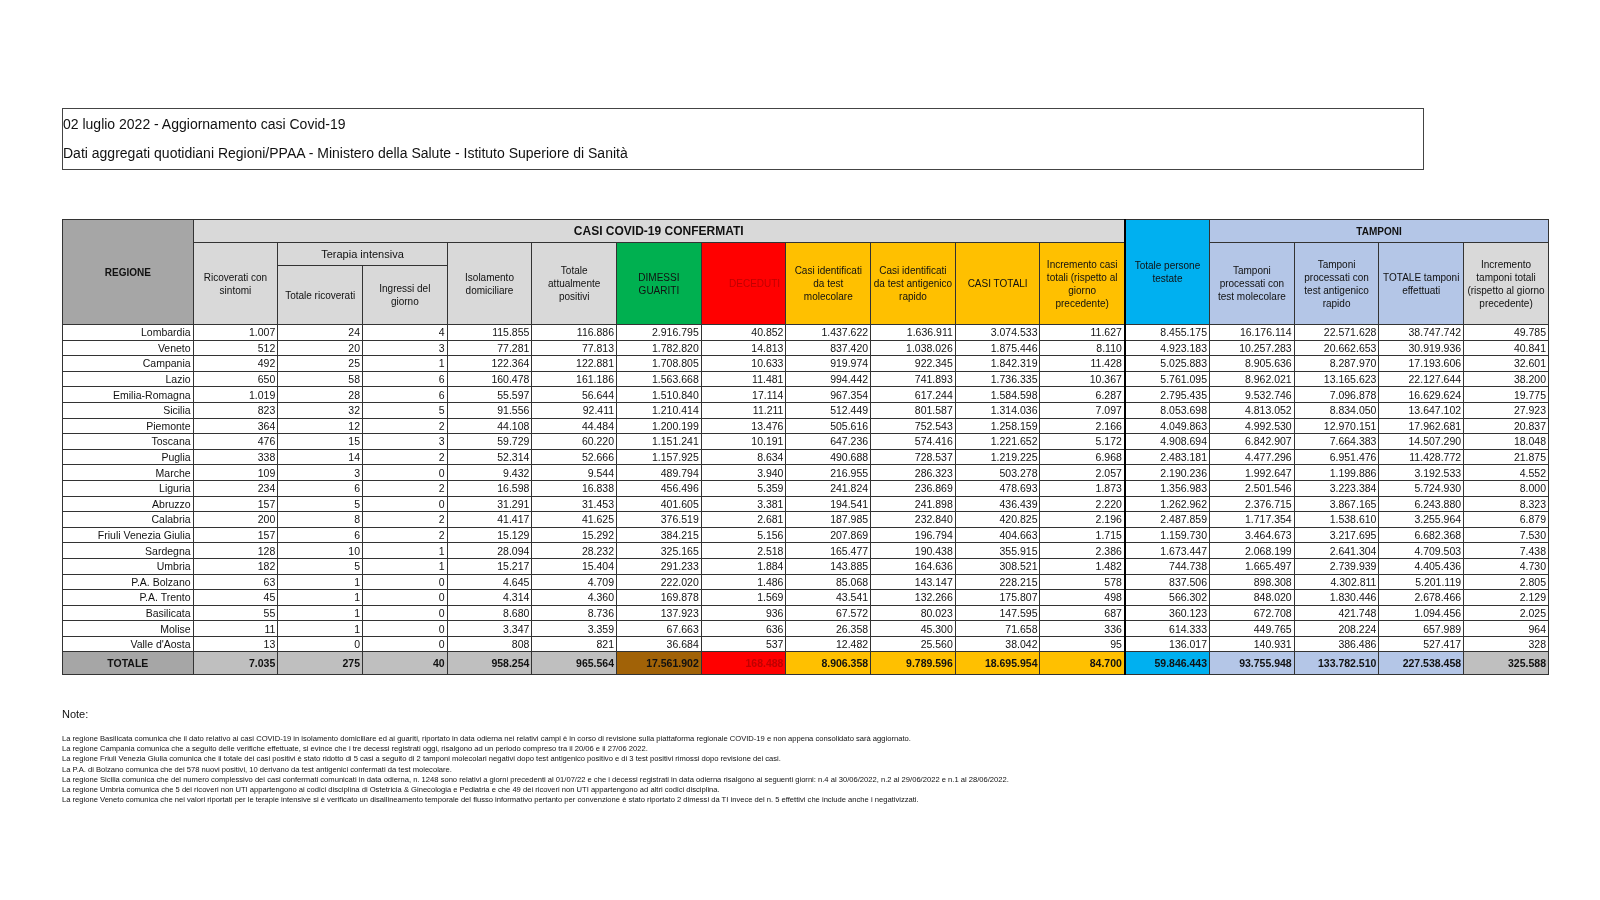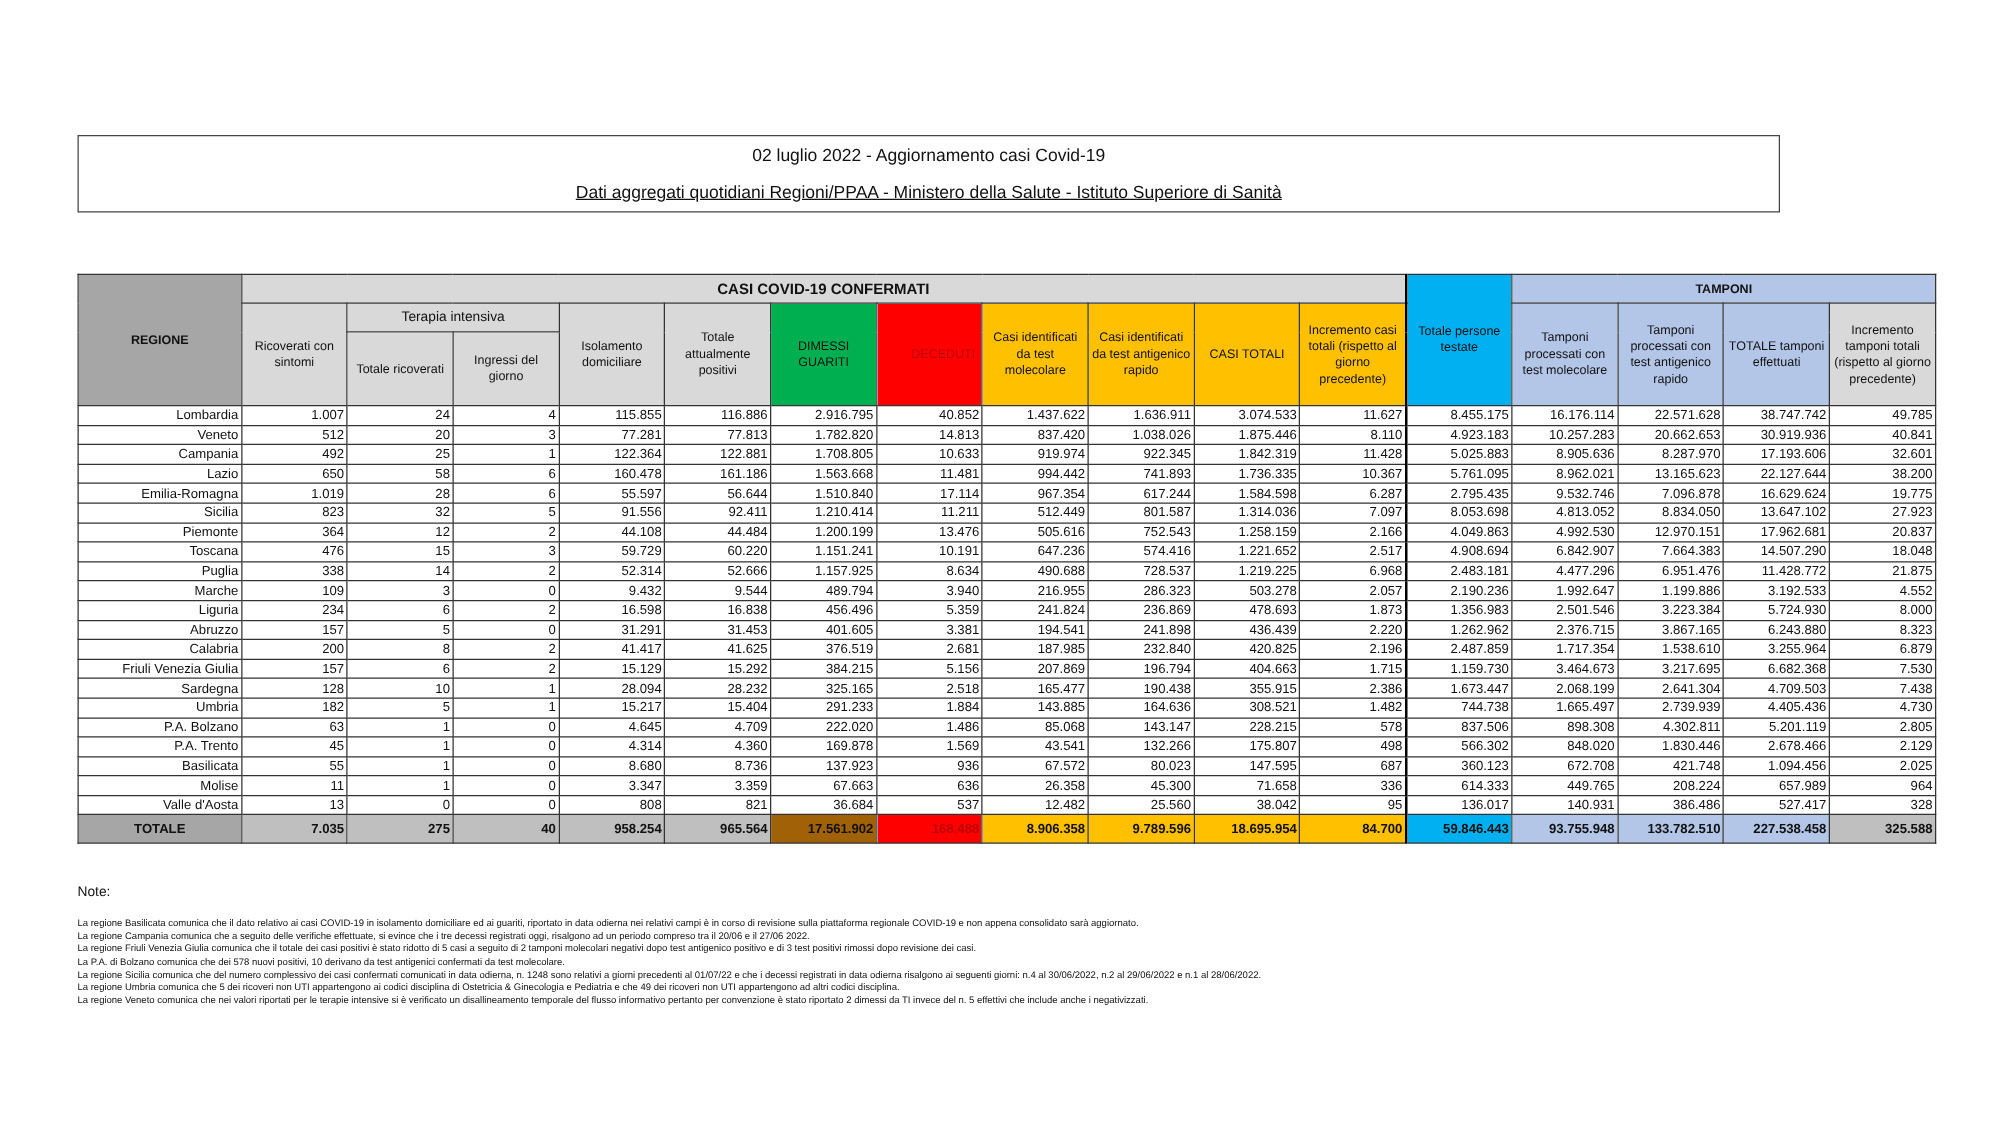--- a/index.html
+++ b/index.html
@@ -1,23 +1,23 @@
 <!DOCTYPE html>
 <html><head>
 <meta charset="utf-8">
 <style>
   html, body { margin: 0; padding: 0; background: #ffffff; }
   body { width: 1600px; height: 900px; position: relative; font-family: "Liberation Sans", sans-serif; color: #111; overflow: hidden; }
 
   .title-box {
     position: absolute; left: 62px; top: 108px; width: 1362px; height: 62px;
-    border: 1px solid #444; box-sizing: border-box; text-align: center;
+    border: 1px solid #444; box-sizing: border-box; 
   }
   .title-line1 { font-size: 14px; margin-top: 7px; }
-  .title-line2 { font-size: 14px; margin-top: 13px; text-decoration: underline; }
+  .title-line2 { font-size: 14px; margin-top: 13px; }
 
   table.covid {
     position: absolute; left: 62px; top: 219px; width: 1487px;
     border-collapse: collapse; table-layout: fixed;
     font-family: "Liberation Sans", sans-serif; font-size: 10px;
   }
   table.covid th, table.covid td { border: 1px solid #333; padding: 0 2px; overflow: hidden; white-space: nowrap; }
   table.covid th { font-weight: normal; text-align: center; white-space: normal; line-height: 13px; background: #d9d9d9; }
   table.covid th.regione { background: #a6a6a6; font-weight: bold; }
   table.covid th.group-main { font-weight: bold; font-size: 12px; height: 22px; }
@@ -241,21 +241,21 @@
         <td>476</td>
         <td>15</td>
         <td>3</td>
         <td>59.729</td>
         <td>60.220</td>
         <td>1.151.241</td>
         <td>10.191</td>
         <td>647.236</td>
         <td>574.416</td>
         <td>1.221.652</td>
-        <td>2.517</td>
+        <td>5.172</td>
         <td class="thick-left">4.908.694</td>
         <td>6.842.907</td>
         <td>7.664.383</td>
         <td>14.507.290</td>
         <td>18.048</td>
       </tr>
       <tr>
         <td class="reg">Puglia</td>
         <td>338</td>
         <td>14</td>

